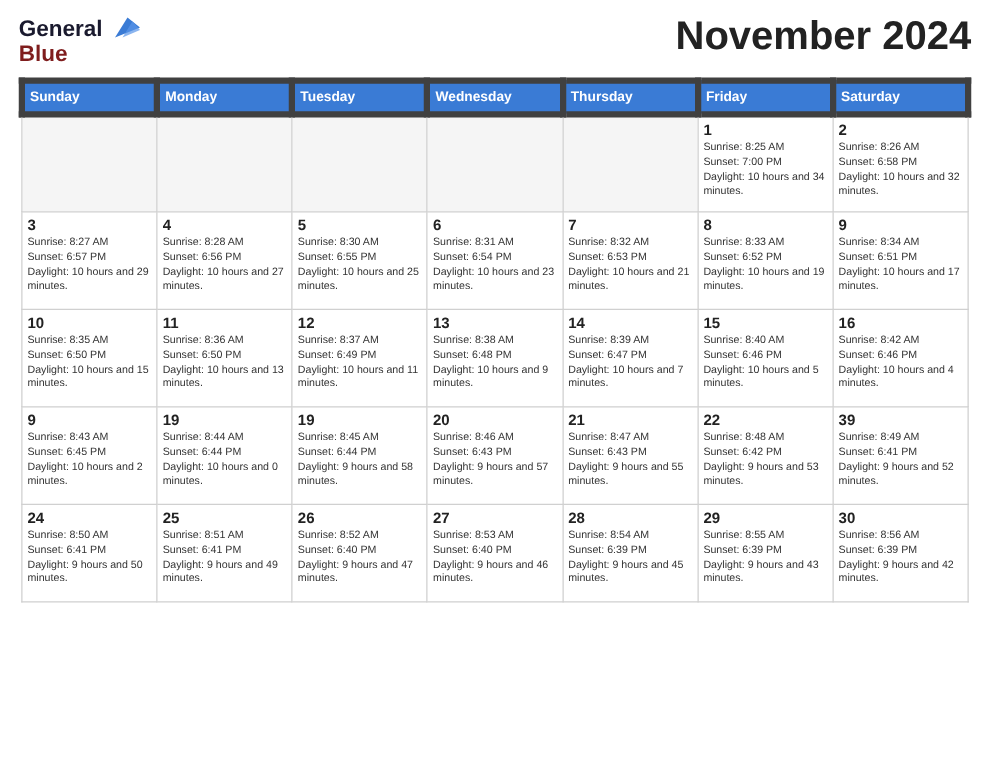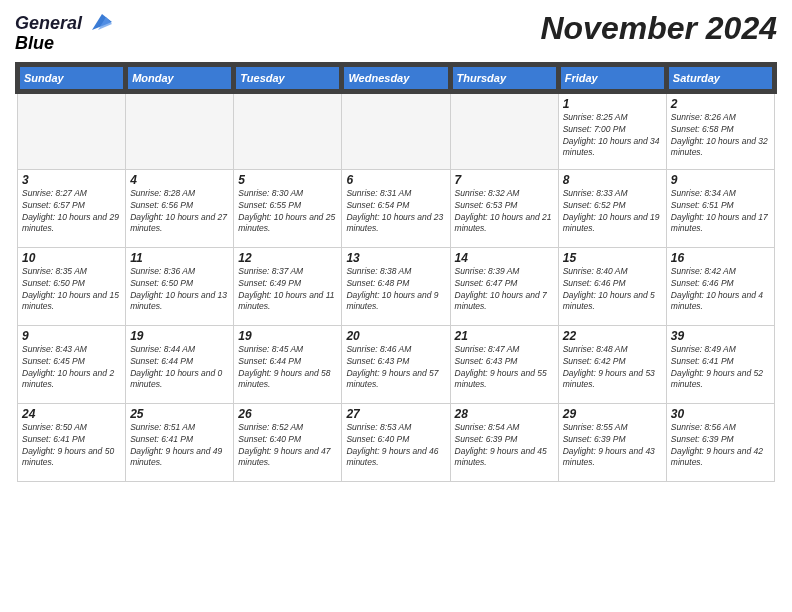--- a/index.html
+++ b/index.html
@@ -7,21 +7,20 @@
       font-family: Arial, sans-serif;
       background: #fff;
       width: 792px;
       height: 612px;
       overflow: hidden;
     }
     .page {
       width: 792px;
       height: 612px;
       padding: 10px 15px;
-      font-style: italic;
     }
     .header {
       display: flex;
       justify-content: space-between;
       align-items: flex-start;
       margin-bottom: 8px;
     }
     .logo {
       display: flex;
       align-items: center;
@@ -90,21 +89,21 @@
       <div>
         <div style="display:flex;align-items:center;">
           <div style="font-size:18px;font-weight:bold;color:#1a1a2e;line-height:1.1;">
             <span style="color:#1a1a2e;">General</span>
           </div>
           <svg width="28" height="22" viewBox="0 0 28 22" style="margin-left:2px;margin-top:-2px;">
             <polygon points="8,18 18,2 28,10" fill="#3a7bd5"></polygon>
             <polygon points="14,18 22,5 28,12" fill="#5a96e8" opacity="0.7"></polygon>
           </svg>
         </div>
-        <div style="font-size:18px;font-weight:bold;color:#000000;line-height:1.1;">Blue</div>
+        <div style="font-size:18px;font-weight:bold;color:#7f1d1d;line-height:1.1;">Blue</div>
       </div>
     </div>
     <div class="title-block">
       <div class="month-title">November 2024</div>
     </div>
   </div>
 
   <table class="calendar">
     <thead>
       <tr>

